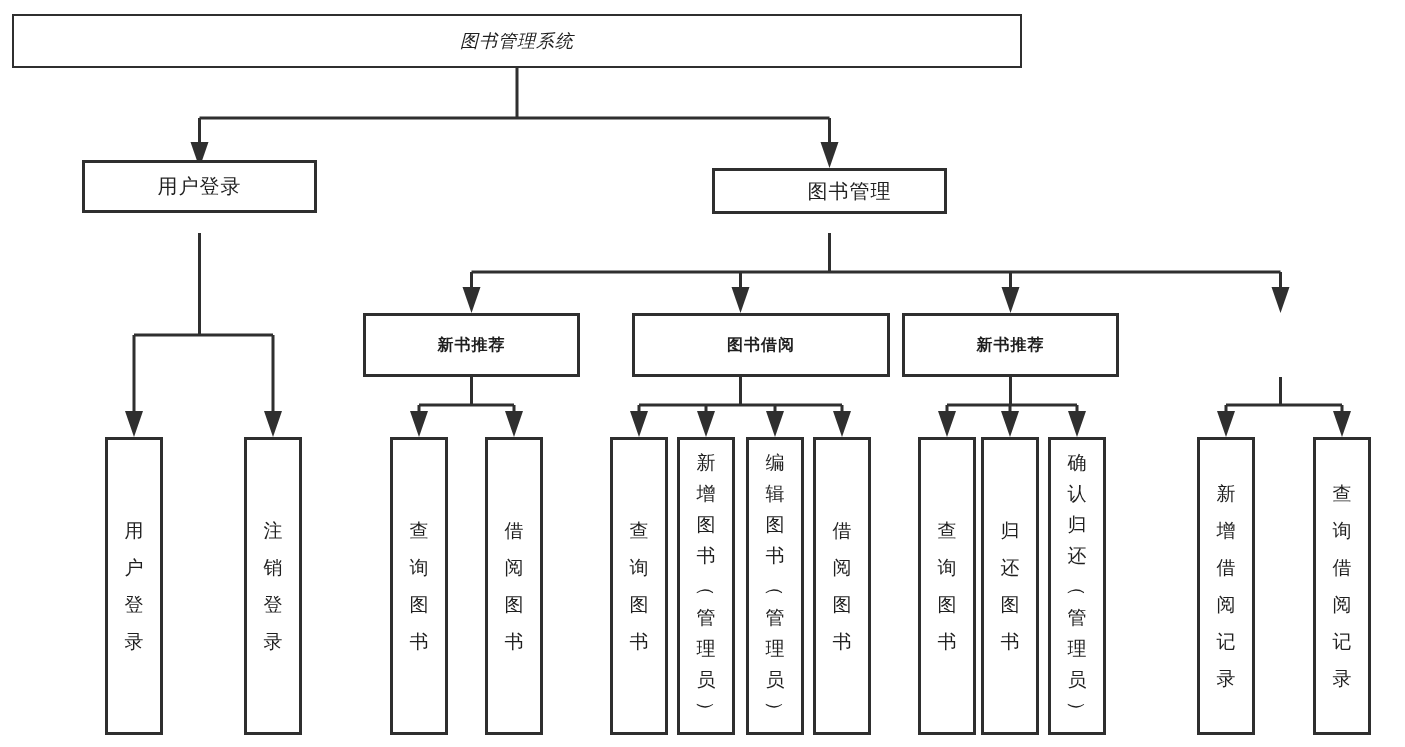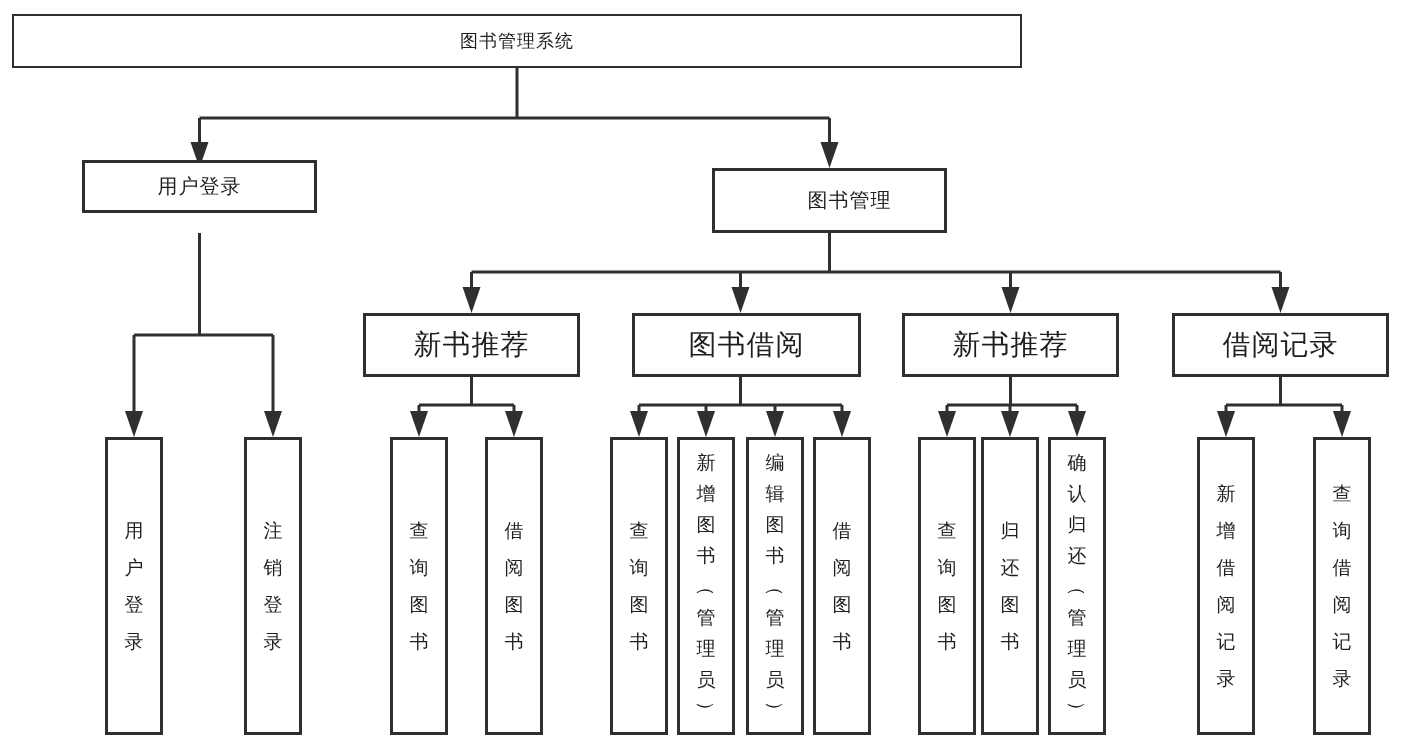--- a/index.html
+++ b/index.html
@@ -40,21 +40,21 @@
     background: #ffffff;
     border: 3px solid var(--line);
     display: flex;
     align-items: center;
     justify-content: center;
     color: var(--text);
     z-index: 2;
   }
   .box.root  { border-width: 2px; font-size: 18px; letter-spacing: 1px; }
   .box.lvl2  { font-size: 20px; letter-spacing: 1px; }
-  .box.lvl3  { font-size: 28px; letter-spacing: 1px; }
+  .box.lvl3  { font-size: 16px; letter-spacing: 1px; font-weight: bold; }
   .box.leaf  { width: 58px; height: 298px; top: 437px; }
 
   .v-label { display: block; width: 100%; }
   .vchar {
     display: block;
     width: 100%;
     text-align: center;
     font-size: 19px;
     color: var(--text);
   }
@@ -109,42 +109,39 @@
       <polygon points="766,411 784,411 775,437"></polygon>
       <polygon points="833,411 851,411 842,437"></polygon>
       <polygon points="938,411 956,411 947,437"></polygon>
       <polygon points="1001,411 1019,411 1010,437"></polygon>
       <polygon points="1068,411 1086,411 1077,437"></polygon>
       <polygon points="1217,411 1235,411 1226,437"></polygon>
       <polygon points="1333,411 1351,411 1342,437"></polygon>
     </g>
   </svg>
 
-  <div class="box root" style="left:12px; top:14px; width:1010px; height:54px;">
+  <div class="box root" style="left:12px; top:14px; width:1010px; height:54px;font-style:italic;">
     <span>图书管理系统</span>
   </div>
 
   <div class="box lvl2" style="left:82px; top:160px; width:235px; height:53px;">
     <span>用户登录</span>
   </div>
-  <div class="box lvl2" style="left:712px; top:168px; width:235px; height:65px;padding-left:40px;">
+  <div class="box lvl2" style="left:712px; top:168px; width:235px; height:46px;padding-left:40px;">
     <span>图书管理</span>
   </div>
 
   <div class="box lvl3" style="left:363px; top:313px; width:217px; height:64px;">
     <span>新书推荐</span>
   </div>
-  <div class="box lvl3" style="left:632px; top:313px; width:229px; height:64px;">
+  <div class="box lvl3" style="left:632px; top:313px; width:258px; height:64px;">
     <span>图书借阅</span>
   </div>
   <div class="box lvl3" style="left:902px; top:313px; width:217px; height:64px;">
     <span>新书推荐</span>
-  </div>
-  <div class="box lvl3" style="left:1172px; top:313px; width:217px; height:64px;">
-    <span>借阅记录</span>
   </div>
 
   <div class="box leaf" style="left:105px;">
     <span class="v-label">
         <span class="vchar" style="height: 37px; line-height: 37px;">用</span>
         <span class="vchar" style="height: 37px; line-height: 37px;">户</span>
         <span class="vchar" style="height: 37px; line-height: 37px;">登</span>
         <span class="vchar" style="height: 37px; line-height: 37px;">录</span>
       </span>
   </div>

